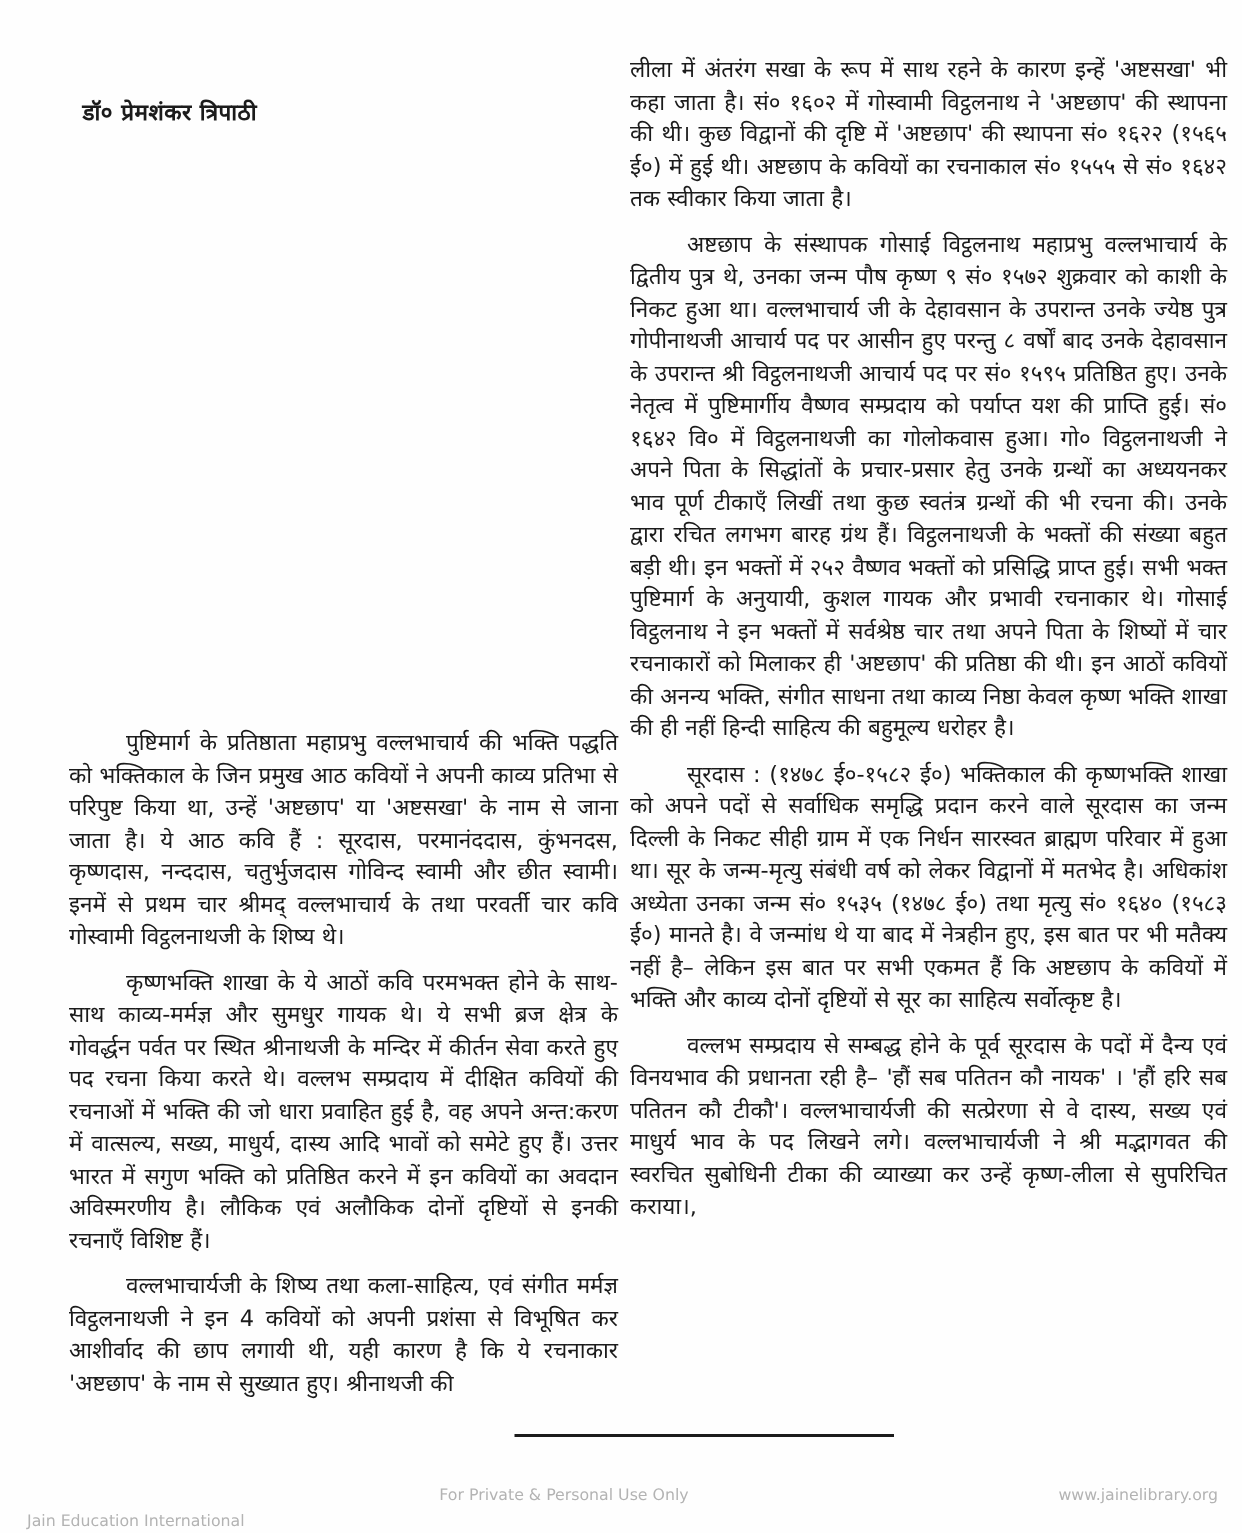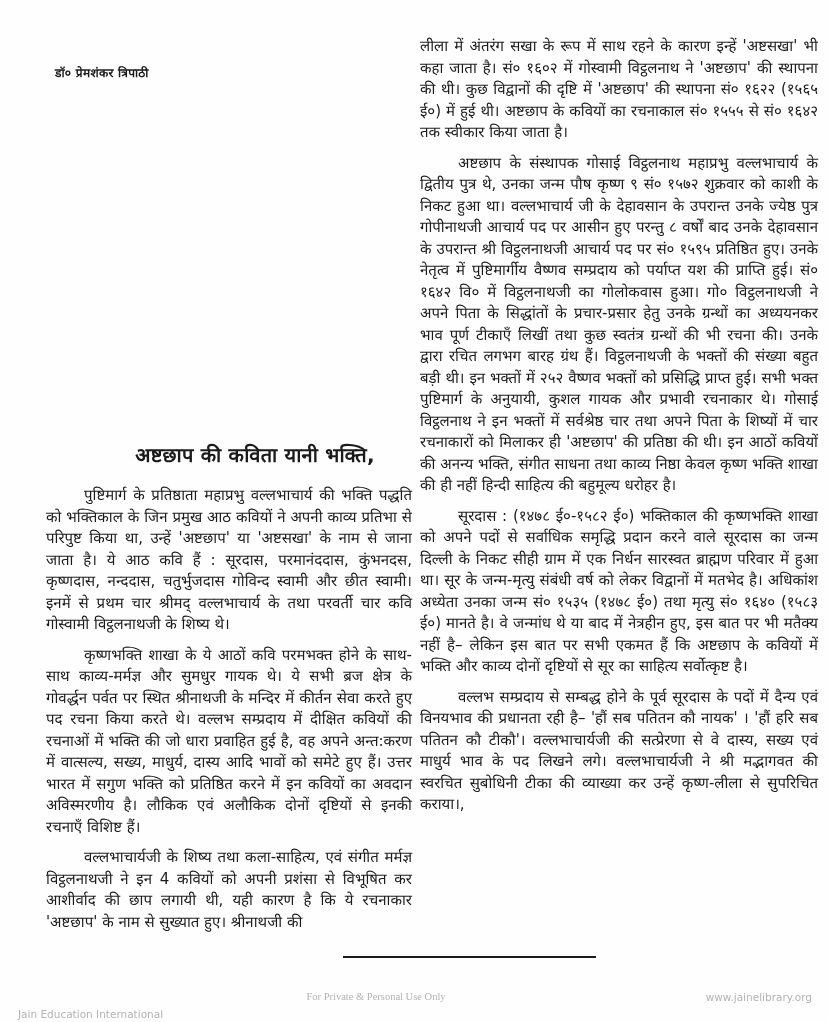--- a/index.html
+++ b/index.html
@@ -6,21 +6,21 @@
   .page{
     position:relative;
     width:828px;height:1022px;
     background:#fefefe;
     overflow:hidden;
     font-family:"DejaVu Sans","Liberation Sans",sans-serif;
     color:#1b1b1b;
   }
   .author{
     position:absolute;left:55px;top:64px;
-    font-size:12px;font-weight:bold;letter-spacing:.3px;
+    font-size:15px;font-weight:bold;letter-spacing:.3px;
   }
   .col{
     position:absolute;
     font-size:15px;line-height:21.5px;
     text-align:justify;
   }
   .col-left{left:46px;top:438px;width:366px;}
   .col-right{left:420px;top:36px;width:398px;}
   .col p{margin:0 0 9px 0;text-indent:38px;}
   .col p.no-indent{text-indent:0;}
@@ -37,32 +37,32 @@
   .page-footer{
     position:absolute;left:110px;top:962px;width:714px;
     text-align:center;font-size:16px;font-weight:bold;
   }
   .ornament{font-size:13px;position:relative;top:-1px;padding:0 6px;}
   .meta-row{
     position:absolute;left:0;top:991px;width:828px;height:20px;
     font-size:10.5px;color:#b3b3b3;
   }
   .meta-left{position:absolute;left:18px;top:17px;}
-  .meta-center{position:absolute;left:0;width:752px;text-align:center;top:0;font-family:Liberation Serif, serif;}
+  .meta-center{position:absolute;left:0;width:752px;text-align:center;top:0;}
   .meta-right{position:absolute;right:16px;top:0;}
 </style>
 </head>
 <body>
 
 <div class="page">
 
   <div class="author">डॉ० प्रेमशंकर त्रिपाठी</div>
 
   <div class="col col-left">
-    <h1 class="article-title"><span>अष्टछाप की कविता यानी भक्ति,</span><br></h1>
+    <h1 class="article-title"><br></h1>
     <p>पुष्टिमार्ग के प्रतिष्ठाता महाप्रभु वल्लभाचार्य की भक्ति पद्धति को भक्तिकाल के जिन प्रमुख आठ कवियों ने अपनी काव्य प्रतिभा से परिपुष्ट किया था, उन्हें 'अष्टछाप' या 'अष्टसखा' के नाम से जाना जाता है। ये आठ कवि हैं : सूरदास, परमानंददास, कुंभनदस, कृष्णदास, नन्ददास, चतुर्भुजदास गोविन्द स्वामी और छीत स्वामी। इनमें से प्रथम चार श्रीमद् वल्लभाचार्य के तथा परवर्ती चार कवि गोस्वामी विट्ठलनाथजी के शिष्य थे।</p>
     <p>कृष्णभक्ति शाखा के ये आठों कवि परमभक्त होने के साथ-साथ काव्य-मर्मज्ञ और सुमधुर गायक थे। ये सभी ब्रज क्षेत्र के गोवर्द्धन पर्वत पर स्थित श्रीनाथजी के मन्दिर में कीर्तन सेवा करते हुए पद रचना किया करते थे। वल्लभ सम्प्रदाय में दीक्षित कवियों की रचनाओं में भक्ति की जो धारा प्रवाहित हुई है, वह अपने अन्त:करण में वात्सल्य, सख्य, माधुर्य, दास्य आदि भावों को समेटे हुए हैं। उत्तर भारत में सगुण भक्ति को प्रतिष्ठित करने में इन कवियों का अवदान अविस्मरणीय है। लौकिक एवं अलौकिक दोनों दृष्टियों से इनकी रचनाएँ विशिष्ट हैं।</p>
     <p>वल्लभाचार्यजी के शिष्य तथा कला-साहित्य, एवं संगीत मर्मज्ञ विट्ठलनाथजी ने इन 4 कवियों को अपनी प्रशंसा से विभूषित कर आशीर्वाद की छाप लगायी थी, यही कारण है कि ये रचनाकार 'अष्टछाप' के नाम से सुख्यात हुए। श्रीनाथजी की</p>
   </div>
 
   <div class="col col-right">
     <p class="no-indent">लीला में अंतरंग सखा के रूप में साथ रहने के कारण इन्हें 'अष्टसखा' भी कहा जाता है। सं० १६०२ में गोस्वामी विट्ठलनाथ ने 'अष्टछाप' की स्थापना की थी। कुछ विद्वानों की दृष्टि में 'अष्टछाप' की स्थापना सं० १६२२ (१५६५ ई०) में हुई थी। अष्टछाप के कवियों का रचनाकाल सं० १५५५ से सं० १६४२ तक स्वीकार किया जाता है।</p>
     <p>अष्टछाप के संस्थापक गोसाई विट्ठलनाथ महाप्रभु वल्लभाचार्य के द्वितीय पुत्र थे, उनका जन्म पौष कृष्ण ९ सं० १५७२ शुक्रवार को काशी के निकट हुआ था। वल्लभाचार्य जी के देहावसान के उपरान्त उनके ज्येष्ठ पुत्र गोपीनाथजी आचार्य पद पर आसीन हुए परन्तु ८ वर्षों बाद उनके देहावसान के उपरान्त श्री विट्ठलनाथजी आचार्य पद पर सं० १५९५ प्रतिष्ठित हुए। उनके नेतृत्व में पुष्टिमार्गीय वैष्णव सम्प्रदाय को पर्याप्त यश की प्राप्ति हुई। सं० १६४२ वि० में विट्ठलनाथजी का गोलोकवास हुआ। गो० विट्ठलनाथजी ने अपने पिता के सिद्धांतों के प्रचार-प्रसार हेतु उनके ग्रन्थों का अध्ययनकर भाव पूर्ण टीकाएँ लिखीं तथा कुछ स्वतंत्र ग्रन्थों की भी रचना की। उनके द्वारा रचित लगभग बारह ग्रंथ हैं। विट्ठलनाथजी के भक्तों की संख्या बहुत बड़ी थी। इन भक्तों में २५२ वैष्णव भक्तों को प्रसिद्धि प्राप्त हुई। सभी भक्त पुष्टिमार्ग के अनुयायी, कुशल गायक और प्रभावी रचनाकार थे। गोसाई विट्ठलनाथ ने इन भक्तों में सर्वश्रेष्ठ चार तथा अपने पिता के शिष्यों में चार रचनाकारों को मिलाकर ही 'अष्टछाप' की प्रतिष्ठा की थी। इन आठों कवियों की अनन्य भक्ति, संगीत साधना तथा काव्य निष्ठा केवल कृष्ण भक्ति शाखा की ही नहीं हिन्दी साहित्य की बहुमूल्य धरोहर है।</p>
     <p><span class="lead-bold">सूरदास</span><span> : (१४७८ ई०-१५८२ ई०) भक्तिकाल की कृष्णभक्ति शाखा को अपने पदों से सर्वाधिक समृद्धि प्रदान करने वाले सूरदास का जन्म दिल्ली के निकट सीही ग्राम में एक निर्धन सारस्वत ब्राह्मण परिवार में हुआ था। सूर के जन्म-मृत्यु संबंधी वर्ष को लेकर विद्वानों में मतभेद है। अधिकांश अध्येता उनका जन्म सं० १५३५ (१४७८ ई०) तथा मृत्यु सं० १६४० (१५८३ ई०) मानते है। वे जन्मांध थे या बाद में नेत्रहीन हुए, इस बात पर भी मतैक्य नहीं है– लेकिन इस बात पर सभी एकमत हैं कि अष्टछाप के कवियों में भक्ति और काव्य दोनों दृष्टियों से सूर का साहित्य सर्वोत्कृष्ट है।</span></p>
     <p>वल्लभ सम्प्रदाय से सम्बद्ध होने के पूर्व सूरदास के पदों में दैन्य एवं विनयभाव की प्रधानता रही है– 'हौं सब पतितन कौ नायक' । 'हौं हरि सब पतितन कौ टीकौ'। वल्लभाचार्यजी की सत्प्रेरणा से वे दास्य, सख्य एवं माधुर्य भाव के पद लिखने लगे। वल्लभाचार्यजी ने श्री मद्भागवत की स्वरचित सुबोधिनी टीका की व्याख्या कर उन्हें कृष्ण-लीला से सुपरिचित कराया।,</p>

